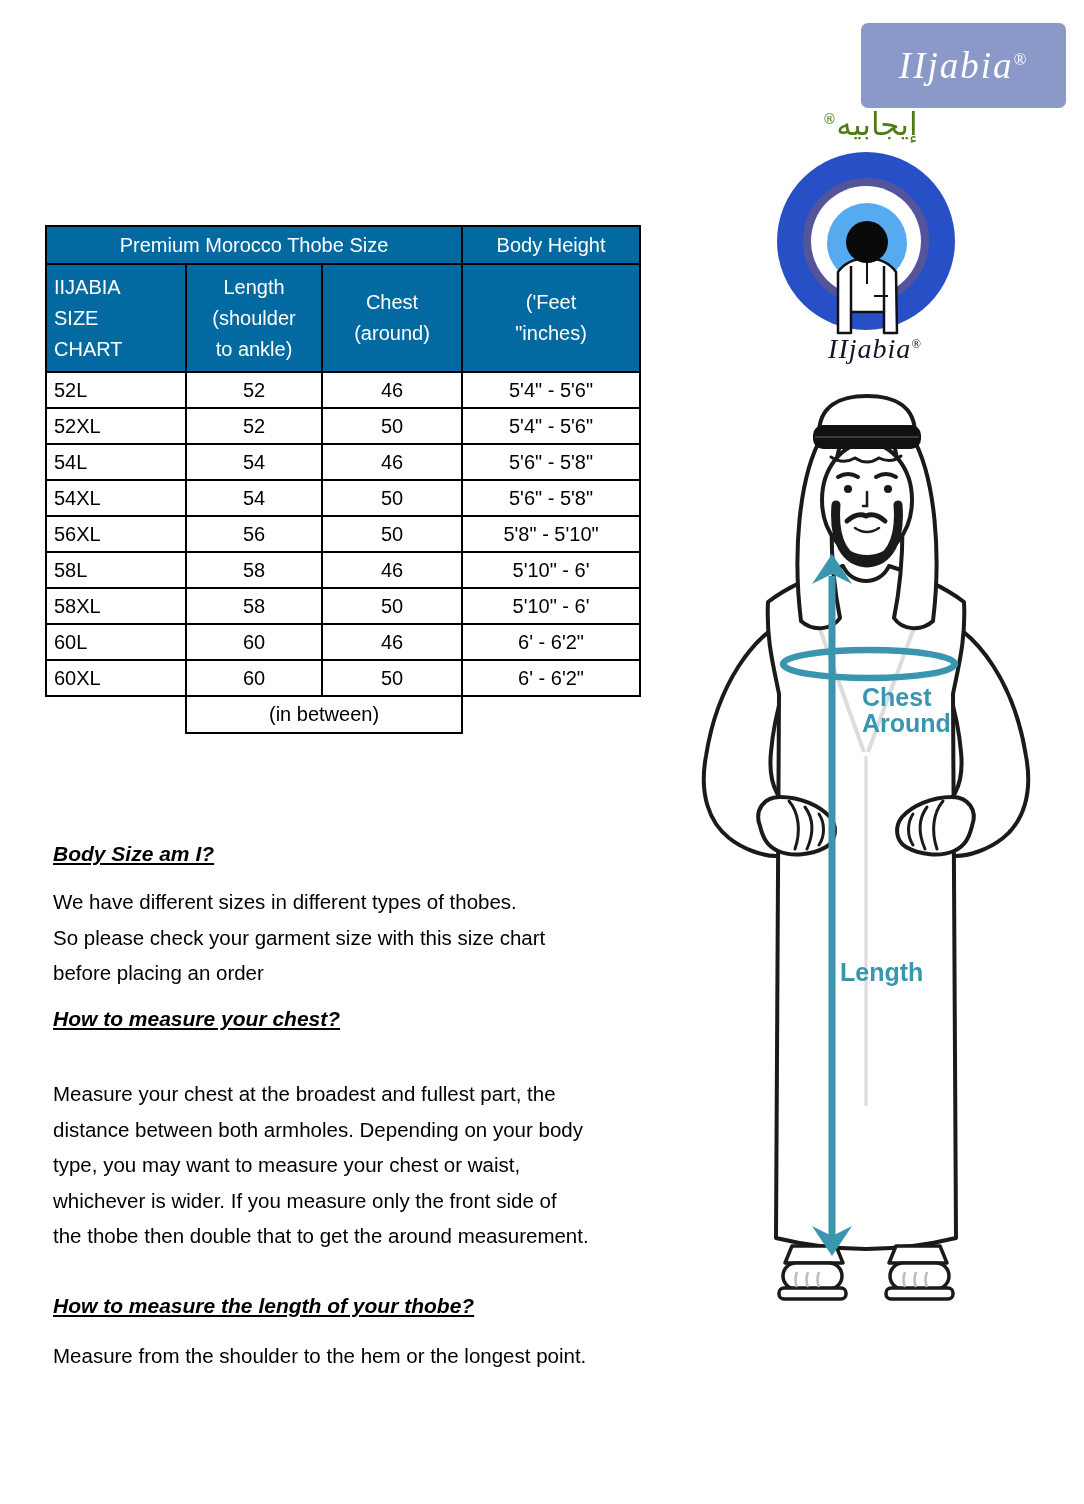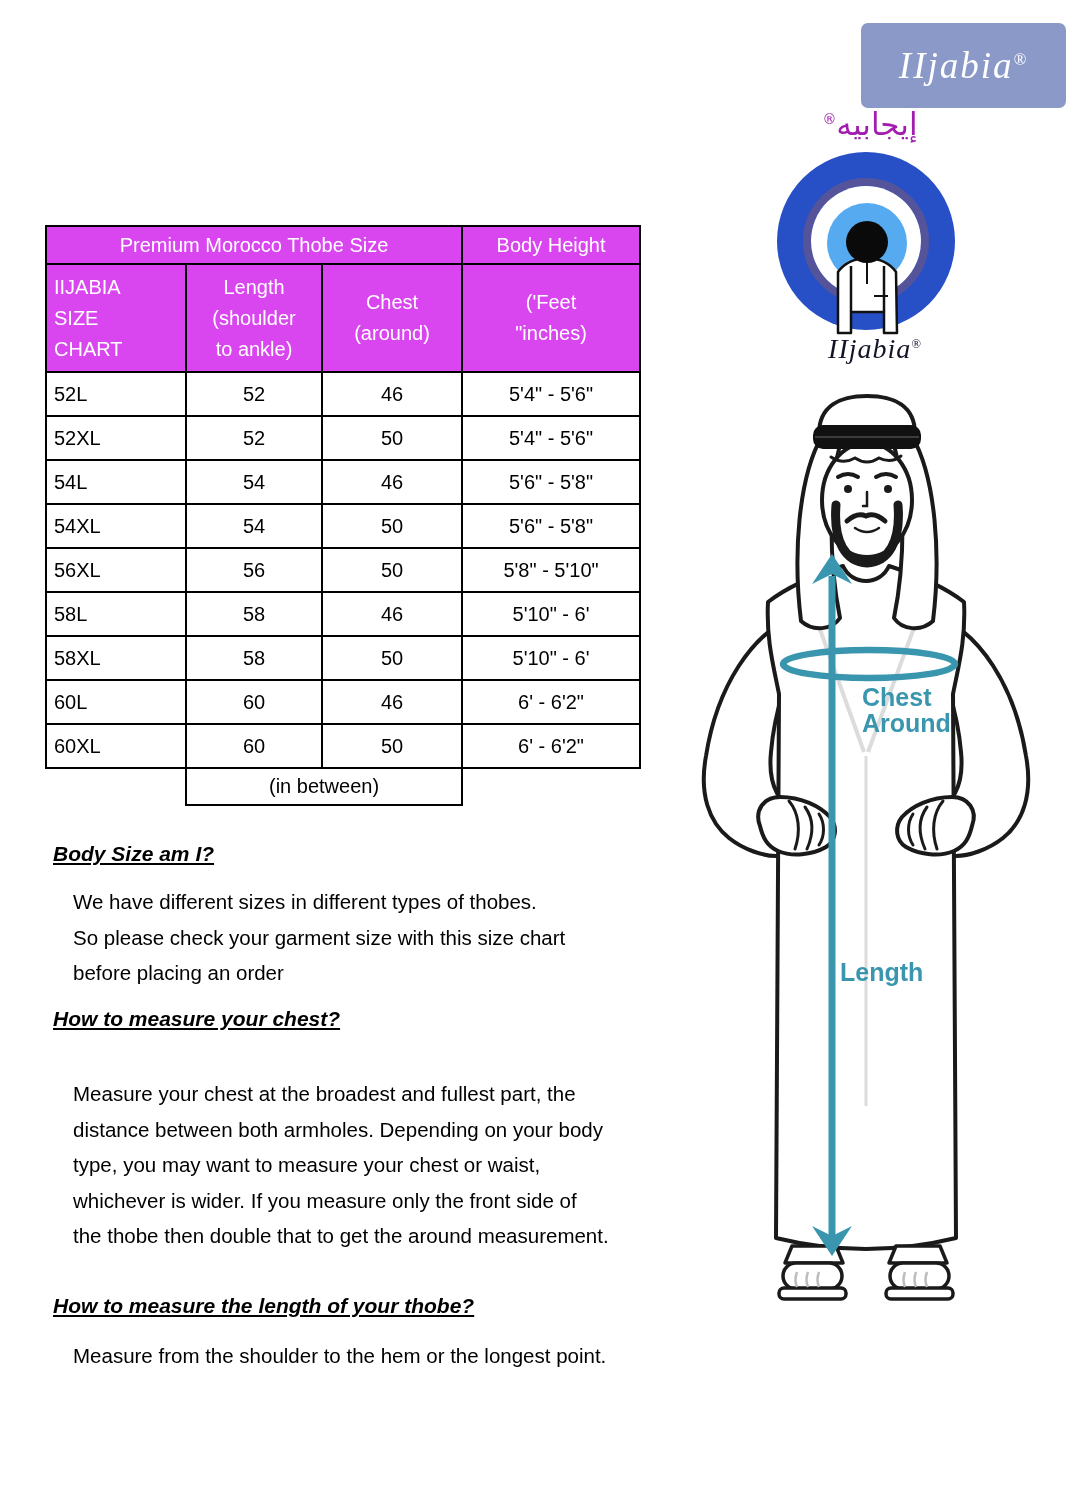--- a/index.html
+++ b/index.html
@@ -4,44 +4,44 @@
 <style>
   * { margin:0; padding:0; box-sizing:border-box; }
   html,body { width:1084px; height:1504px; background:#fff; font-family:"Liberation Sans", sans-serif; position:relative; overflow:hidden; }
   .abs { position:absolute; }
 
   
   .logo-box { left:861px; top:23px; width:205px; height:85px; background:#8A99C7; border-radius:7px;
               display:flex; align-items:center; justify-content:center; }
   .logo-script { font-family:"Liberation Serif", serif; font-style:italic; color:#fff; font-size:37px; letter-spacing:2px; }
   .logo-script sup, .script-logo sup, .arabic-wrap sup { font-size:0.45em; vertical-align:super; }
-  .arabic-wrap { left:790px; top:106px; width:160px; text-align:center; font-size:31px; color:#a21caf;
+  .arabic-wrap { left:790px; top:106px; width:160px; text-align:center; font-size:31px; color:#4d7c0f;
                  font-family:"DejaVu Sans", sans-serif; direction:rtl; }
   .script-logo { left:810px; top:333px; width:130px; text-align:center; font-family:"Liberation Serif", serif;
                  font-style:italic; font-size:28px; color:#141428; letter-spacing:1px; }
 
   
   .size-table-wrap { left:45px; top:225px; }
   table.size-table { border-collapse:collapse; table-layout:fixed; width:594px; }
   .size-table col:nth-child(1){width:140px;} .size-table col:nth-child(2){width:136px;}
   .size-table col:nth-child(3){width:140px;} .size-table col:nth-child(4){width:178px;}
   .size-table th, .size-table td { border:2px solid #000; font-weight:normal; font-size:20px; color:#000; }
-  .size-table th { background:#d946ef; color:#fff; text-align:center; white-space:pre-line; line-height:1.55; padding:2px 2px; }
+  .size-table th { background:#0369a1; color:#fff; text-align:center; white-space:pre-line; line-height:1.55; padding:2px 2px; }
   .size-table th.left { text-align:left; padding-left:7px; }
   .size-table tr.hrow1 th { height:38px; line-height:1.1; }
   .size-table tr.hrow2 th { height:108px; vertical-align:middle; }
-  .size-table td { height:44px; text-align:center; background:#fff; }
+  .size-table td { height:36px; text-align:center; background:#fff; }
   .size-table td.col-size { text-align:left; padding-left:7px; }
   .size-table tr.frow td { height:37px; }
   .size-table td.no-border { border:none; background:transparent; }
 
   
   .sec-heading { left:53px; width:680px; font-size:21px; font-weight:bold; font-style:italic;
                  text-decoration:underline; color:#000; }
-  .sec-para { left:53px; width:680px; font-size:20.5px; line-height:35.5px; color:#000; white-space:pre-line;margin-left:20px; }
+  .sec-para { left:53px; width:680px; font-size:20.5px; line-height:35.5px; color:#000; white-space:pre-line; }
 
   svg text.teal-label { font-family:"Liberation Sans", sans-serif; font-weight:bold; font-size:25px; fill:#3A96AE; }
 </style>
 </head>
 <body>
 
 <div class="abs logo-box">
   <span class="logo-script"><span>IIjabia</span><sup>®</sup></span>
 </div>
 

